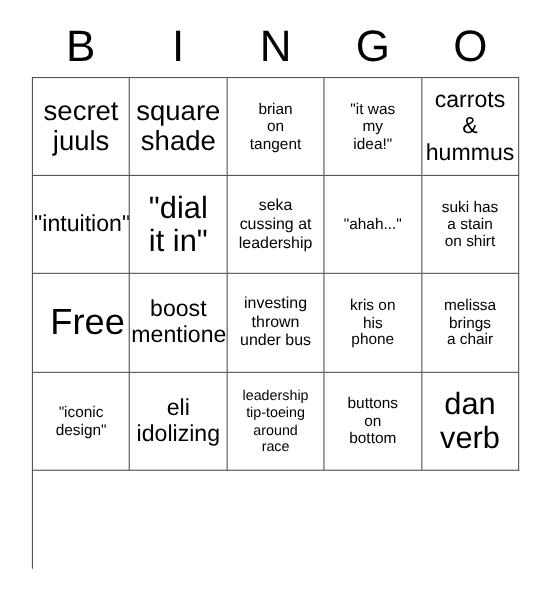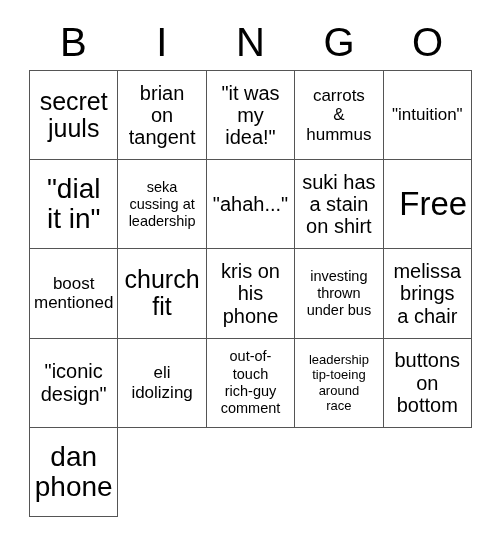--- a/index.html
+++ b/index.html
@@ -74,22 +74,22 @@
     width: 100%;
     line-height: 1.12;
     white-space: pre-line;
     word-break: normal;
   }
 
   
   .fs-xxl .cell-text { font-size: 33px; line-height: 1.05; padding-left: 12px; }
   .fs-xl  .cell-text { font-size: 28px; line-height: 1.08; }
   .fs-lg  .cell-text { font-size: 25px; line-height: 1.1; }
-  .fs-md  .cell-text { font-size: 20px; line-height: 1.12; }
-  .fs-sm  .cell-text { font-size: 17px; line-height: 1.15; }
+  .fs-md  .cell-text { font-size: 14px; line-height: 1.12; }
+  .fs-sm  .cell-text { font-size: 21px; line-height: 1.15; }
   .fs-xs  .cell-text { font-size: 14.5px; line-height: 1.18; }
   .fs-xxs .cell-text { font-size: 13px; line-height: 1.2; }
 </style>
 </head>
 <body>
 
 <div class="card">
 
   <div class="header-row">
     <div class="header-cell">B</div>
@@ -98,20 +98,24 @@
     <div class="header-cell">G</div>
     <div class="header-cell">O</div>
   </div>
 
   <div class="grid">
 
     <div class="cell fs-lg">
         <span class="cell-text">secret
 juuls</span>
       </div>
+    <div class="cell fs-lg">
+        <span class="cell-text">square
+shade</span>
+      </div>
     <div class="cell fs-md">
         <span class="cell-text">brian
 on
 tangent</span>
       </div>
     <div class="cell fs-md">
         <span class="cell-text">"it was
 my
 idea!"</span>
       </div>
@@ -142,65 +146,55 @@
 a stain
 on shirt</span>
       </div>
     <div class="cell fs-xxl">
         <span class="cell-text">Free</span>
       </div>
     <div class="cell fs-sm">
         <span class="cell-text">boost
 mentioned</span>
       </div>
-    <div class="cell fs-lg">
-        <span class="cell-text">church
-fit</span>
-      </div>
-
-    <div class="cell fs-md">
-        <span class="cell-text">kris on
-his
-phone</span>
-      </div>
+
     <div class="cell fs-xs">
         <span class="cell-text">investing
 thrown
 under bus</span>
       </div>
     <div class="cell fs-md">
+        <span class="cell-text">kris on
+his
+phone</span>
+      </div>
+    <div class="cell fs-md">
         <span class="cell-text">melissa
 brings
 a chair</span>
       </div>
     <div class="cell fs-md">
         <span class="cell-text">"iconic
 design"</span>
       </div>
 
     <div class="cell fs-sm">
         <span class="cell-text">eli
 idolizing</span>
-      </div>
-    <div class="cell fs-xs">
-        <span class="cell-text">out-of-
-touch
-rich-guy
-comment</span>
       </div>
     <div class="cell fs-xxs">
         <span class="cell-text">leadership
 tip-toeing
 around
 race</span>
       </div>
     <div class="cell fs-md">
         <span class="cell-text">buttons
 on
 bottom</span>
       </div>
     <div class="cell fs-xl">
         <span class="cell-text">dan
-phone</span>
+verb</span>
       </div>
 
   </div>
 </div>
 
 </body></html>

